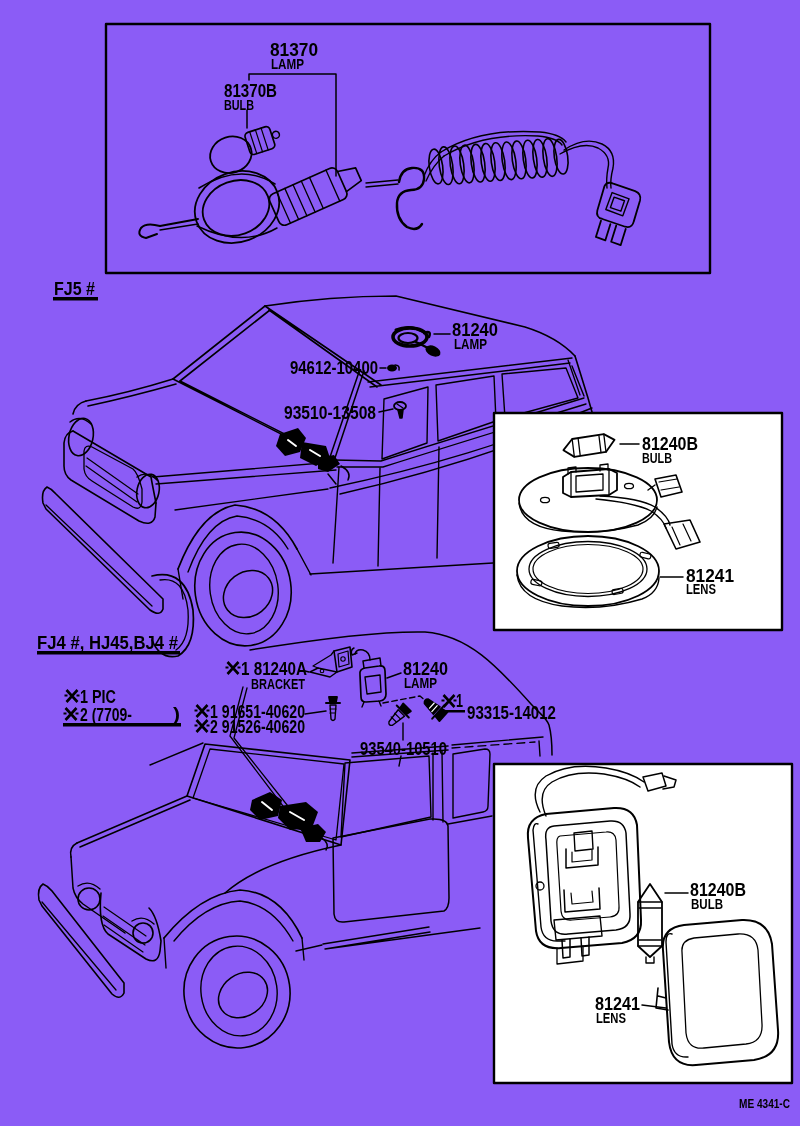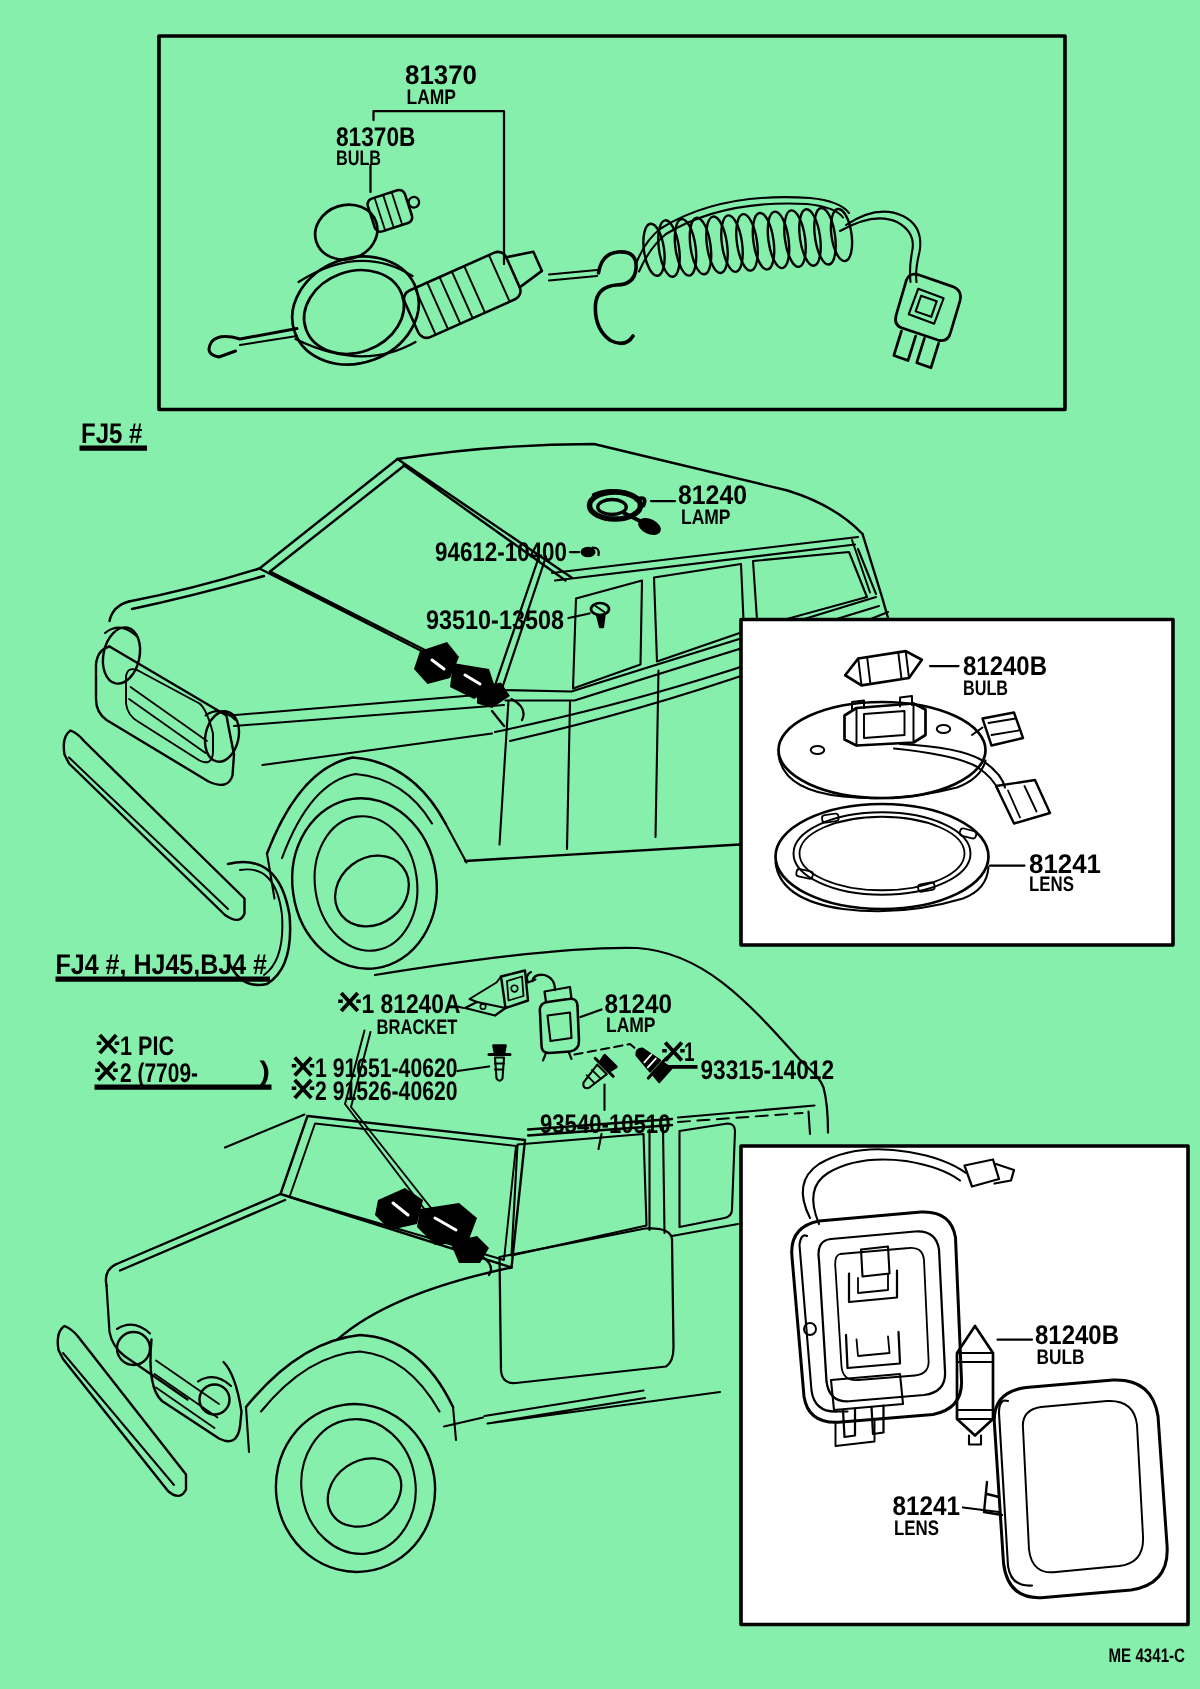--- a/index.html
+++ b/index.html
@@ -1,16 +1,16 @@
 <!DOCTYPE html>
 <html><head>
 <meta charset="utf-8">
 <style>
 html,body{margin:0;padding:0;background:#fff;}
-#page{position:relative;width:800px;height:1126px;background:#86efac;overflow:hidden;}
+#page{position:relative;width:800px;height:1126px;background:#8b5cf6;overflow:hidden;}
 svg{position:absolute;top:0;left:0;}
 text{font-family:"Liberation Sans",sans-serif;font-weight:bold;fill:#000;}
 .pn{font-size:18px;}
 .sub{font-size:14px;}
 .hd{font-size:19px;}
 </style>
 </head>
 <body>
 <div id="page">
 <svg width="800" height="1126" viewBox="0 0 800 1126">

